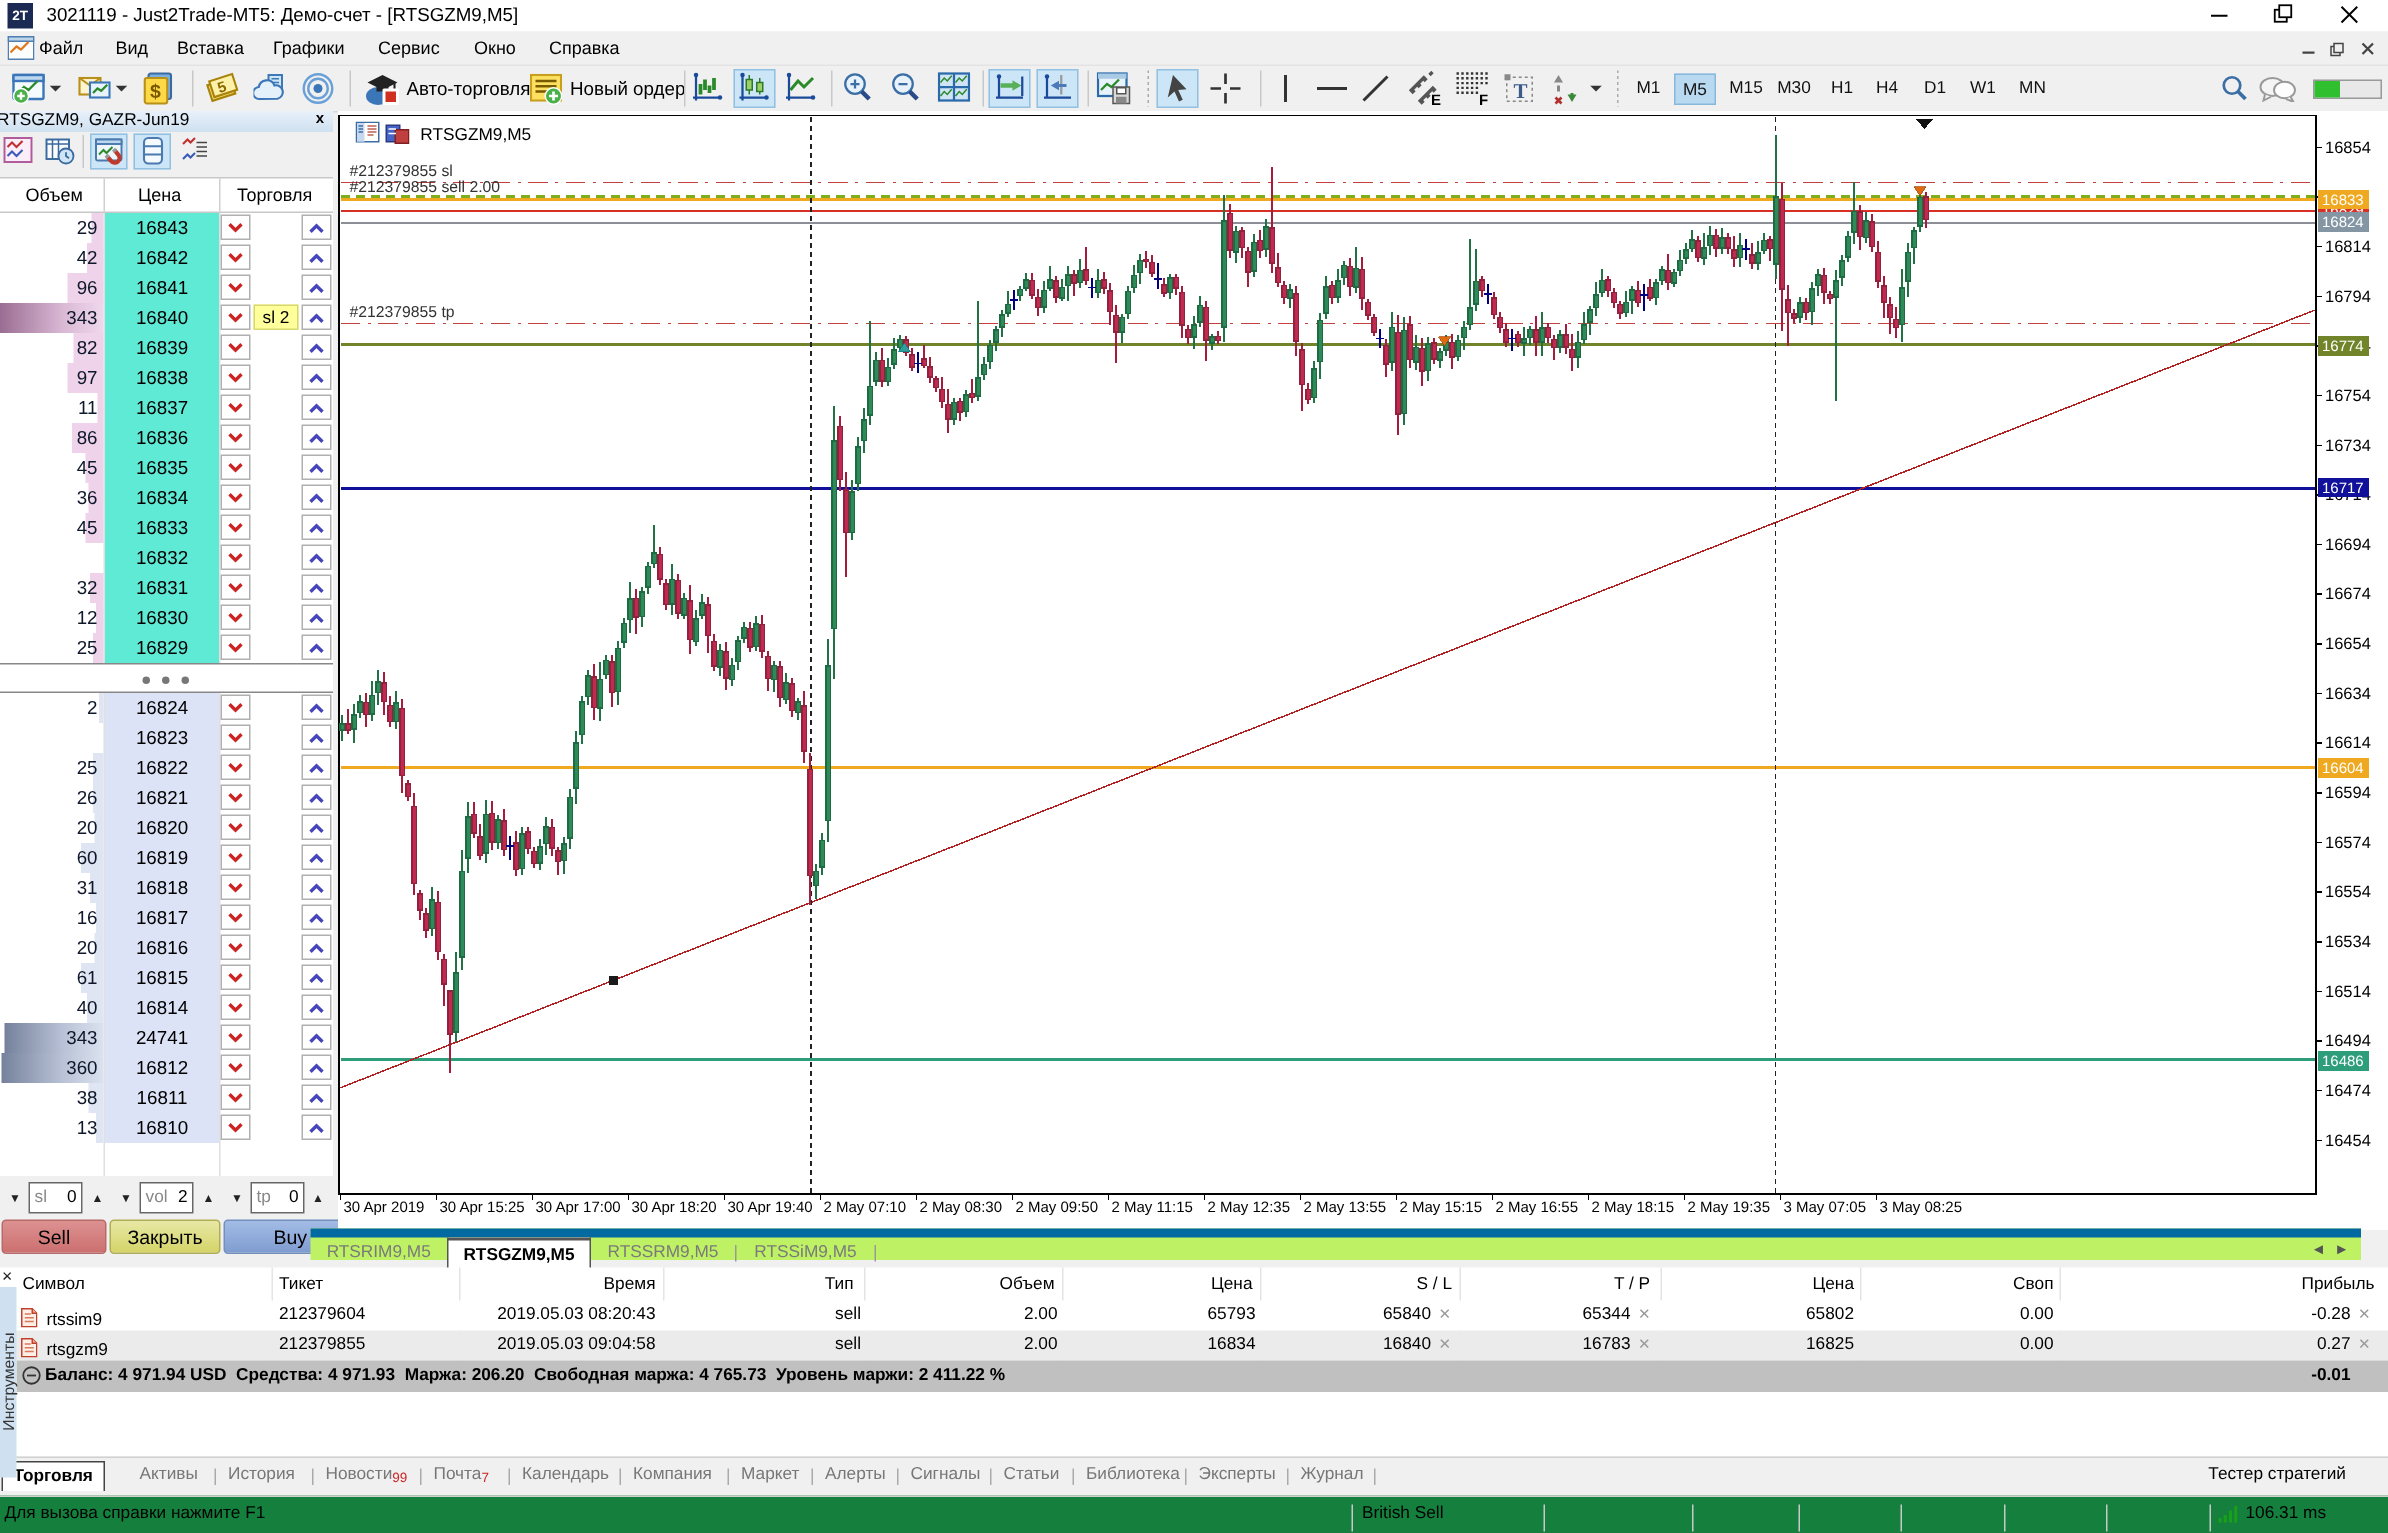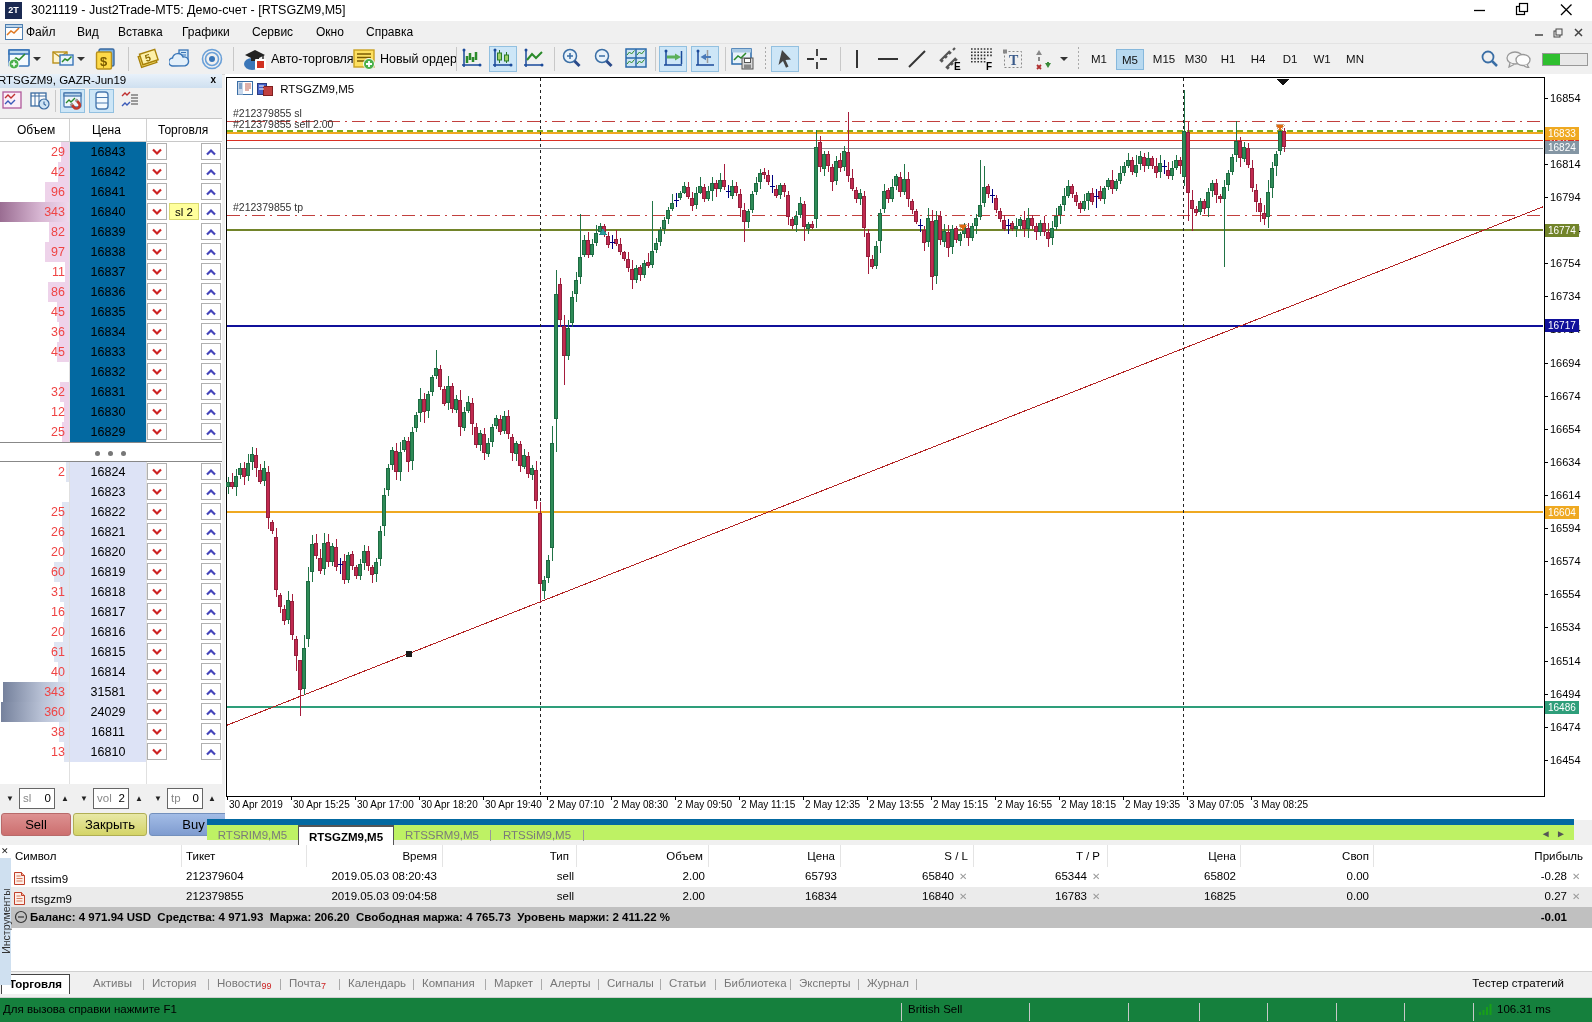--- a/index.html
+++ b/index.html
@@ -17,24 +17,24 @@
 .tf.sel{background:#b8d9f0;border:1px solid #86b8dc}
 #dom{position:absolute;left:0;top:74px;width:222px;height:766px;background:#f0f0f0;font-size:12.5px}
 #domtitle{position:absolute;left:0;top:0;width:222px;height:14px;background:linear-gradient(#e8f1fa,#cfe0f0);font-size:11.5px;padding-left:0;text-indent:-2px;color:#000}
 #domtb{position:absolute;left:0;top:14px;width:222px;height:28px;background:#f0f0f0}
 #domhdr{position:absolute;left:0;top:44px;width:222px;height:24px;background:#fff;border-top:1px solid #c8c8c8;border-bottom:1px solid #c8c8c8}
 #domhdr div{position:absolute;top:4px;font-size:12px;color:#000}
 #dombody{position:absolute;left:0;top:68px;width:222px;height:698px;background:#fff}
 .dvline{position:absolute;top:0;width:1px;height:698px;background:#e0e0e0}
 .drow{position:absolute;left:0;width:222px;height:20px}
 .drow .vol{position:absolute;left:0;top:0;width:69px;height:20px}
-.drow .vol span{position:absolute;right:4px;top:3px;color:#ef4444}
+.drow .vol span{position:absolute;right:4px;top:3px;color:#0f172a}
 .drow .bar{position:absolute;right:0;top:0;height:20px}
 .drow .prc{position:absolute;left:70px;top:0;width:76px;height:20px;text-align:center;line-height:20px}
-.prc.pk{background:#0369a1}
+.prc.pk{background:#5eead4}
 .prc.bu{background:#dde3f6}
 .drow .tr{position:absolute;left:147px;top:0;width:75px;height:20px}
 .btn{position:absolute;top:1px;width:20px;height:17px;border:1px solid #b0b0b0;background:#fff;text-align:center}
 .btn.rd{left:0}
 .btn.bl{right:1px}
 .slcell{position:absolute;left:22px;top:1px;width:30px;height:17px;background:#ffff9c;border:1px solid #d8d870;font-size:11.5px;text-align:center;line-height:16px}
 .dots{position:absolute;left:0;width:222px;height:20px;border-top:1px solid #888;border-bottom:1px solid #888;background:#fff}
 .dots i{position:absolute;top:8px;width:5px;height:5px;border-radius:50%;background:#777}
 .dots i:nth-child(1){left:95px}.dots i:nth-child(2){left:108px}.dots i:nth-child(3){left:121px}
 #domfoot{position:absolute;left:0;top:710px;width:222px;height:56px;background:#f0f0f0}
@@ -738,36 +738,36 @@
           <span class="btn bl"><svg width="12" height="8" viewBox="0 0 12 8" style="margin-top:4px">
               <path d="M2 6.5l4-4 4 4" stroke="#4444bb" stroke-width="2.2" fill="none"></path>
             </svg></span>
         </div>
       </div>
       <div class="drow" style="top:540px">
         <div class="vol">
           <div class="bar" style="width:66px;background:linear-gradient(90deg,#75819c,#b9c2d6 60%,#dbe2f0)"></div>
           <span>343</span>
         </div>
-        <div class="prc bu">31581</div>
+        <div class="prc bu">24741</div>
         <div class="tr">
           <span class="btn rd"><svg width="12" height="8" viewBox="0 0 12 8" style="margin-top:4px">
               <path d="M2 1.5l4 4 4-4" stroke="#cc2222" stroke-width="2.2" fill="none"></path>
             </svg></span>
           <span class="btn bl"><svg width="12" height="8" viewBox="0 0 12 8" style="margin-top:4px">
               <path d="M2 6.5l4-4 4 4" stroke="#4444bb" stroke-width="2.2" fill="none"></path>
             </svg></span>
         </div>
       </div>
       <div class="drow" style="top:560px">
         <div class="vol">
           <div class="bar" style="width:68px;background:linear-gradient(90deg,#75819c,#b9c2d6 60%,#dbe2f0)"></div>
           <span>360</span>
         </div>
-        <div class="prc bu">24029</div>
+        <div class="prc bu">16812</div>
         <div class="tr">
           <span class="btn rd"><svg width="12" height="8" viewBox="0 0 12 8" style="margin-top:4px">
               <path d="M2 1.5l4 4 4-4" stroke="#cc2222" stroke-width="2.2" fill="none"></path>
             </svg></span>
           <span class="btn bl"><svg width="12" height="8" viewBox="0 0 12 8" style="margin-top:4px">
               <path d="M2 6.5l4-4 4 4" stroke="#4444bb" stroke-width="2.2" fill="none"></path>
             </svg></span>
         </div>
       </div>
       <div class="drow" style="top:580px">

